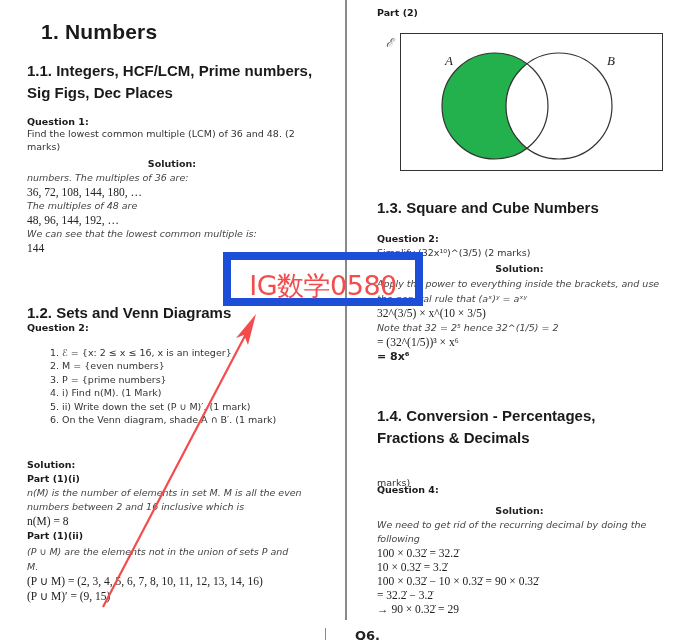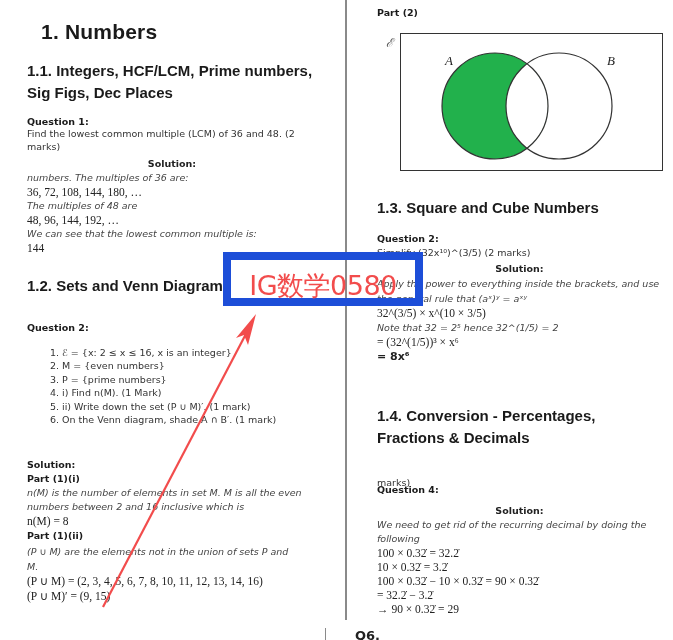--- a/index.html
+++ b/index.html
@@ -46,21 +46,21 @@
   <div class="center" style="left:27px; top:158px; width:290px;">Solution:</div>
   <div class="body" style="left:27px; top:171px; width:305px; line-height:14px;">
     <div class="it">numbers. The multiples of 36 are:</div>
     <div class="serif">36, 72, 108, 144, 180, …</div>
     <div class="it">The multiples of 48 are</div>
     <div class="serif">48, 96, 144, 192, …</div>
     <div class="it">We can see that the lowest common multiple is:</div>
     <div class="serif">144</div>
   </div>
 
-  <div class="h2" style="left:27px; top:275px;">1.2. Sets and Venn Diagrams</div>
+  <div class="h2" style="left:27px; top:302px;">1.2. Sets and Venn Diagrams</div>
 
   <div class="qlabel" style="left:27px; top:322px;">Question 2:</div>
   <ul class="list" style="left:50px; top:346px;">
     <li>1. ℰ = {x: 2 ≤ x ≤ 16, x is an integer}</li>
     <li>2. M = {even numbers}</li>
     <li>3. P = {prime numbers}</li>
     <li>4. i) Find n(M). (1 Mark)</li>
     <li>5. ii) Write down the set (P ∪ M)′. (1 mark)</li>
     <li>6. On the Venn diagram, shade A ∩ B′. (1 mark)</li>
   </ul>

